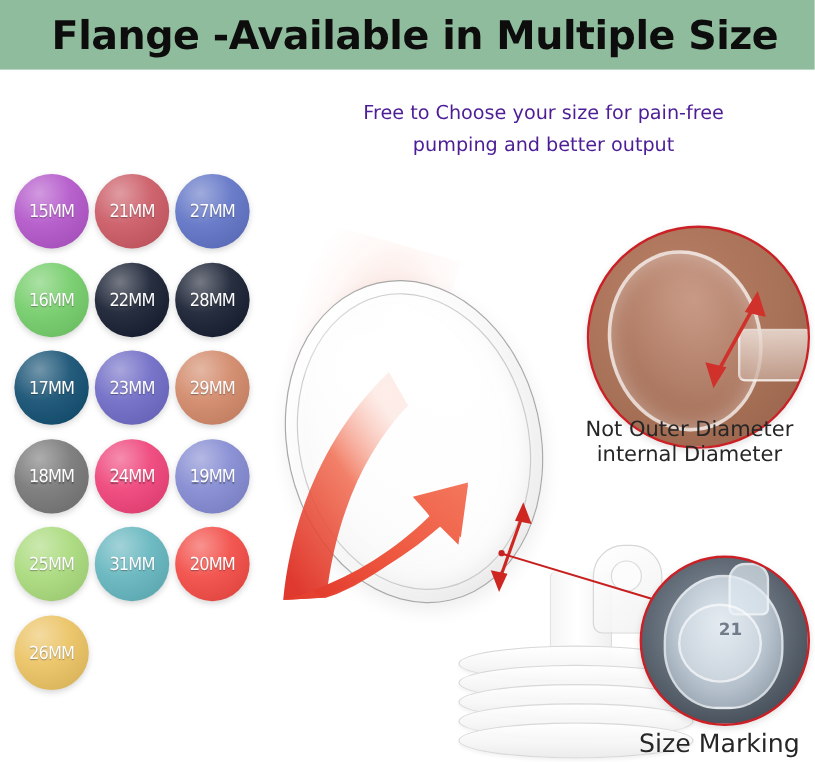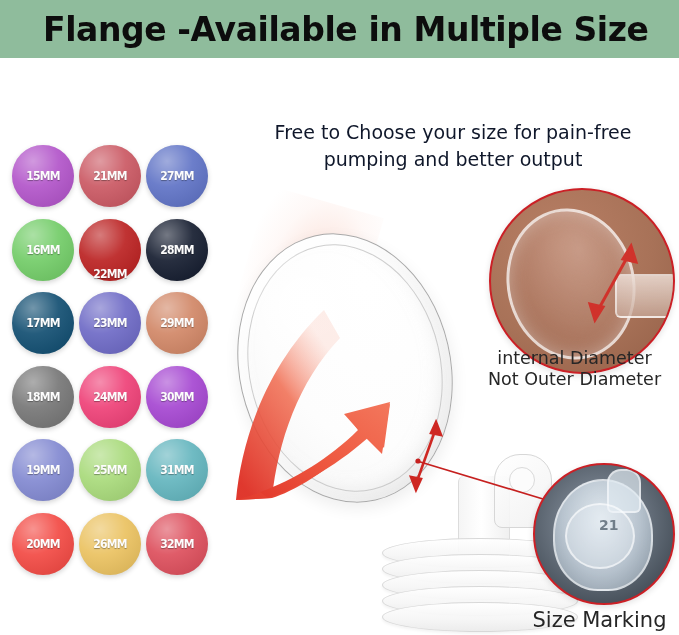--- a/index.html
+++ b/index.html
@@ -26,24 +26,23 @@
     color:#0d0d0d;
     padding-left:43px;
     white-space:nowrap;
   }
 
   
   #subtitle {
     position:absolute; left:238px; top:80px; width:430px;
     text-align:center;
     font-family:"DejaVu Sans", sans-serif;
-    font-size:19px;
+    font-size:16px;
     line-height:27px;
-    color:#0f172a;
-    margin-top:39px;
+    color:#4c1d95;
   }
 
   
   #badge-grid {
     position:absolute; left:12px; top:145px;
     width:210px; height:440px;
     display:grid;
     grid-template-columns:repeat(3, 67px);
     grid-template-rows:repeat(6, 73.5px);
   }
@@ -54,22 +53,22 @@
     box-shadow:0 2px 5px rgba(0,0,0,0.17);
   }
   .badge::after {
     content:""; position:absolute; left:0; top:0; right:0; bottom:0;
     border-radius:50%;
     background:radial-gradient(circle at 34% 26%, rgba(255,255,255,0.42) 0%, rgba(255,255,255,0.10) 42%, rgba(0,0,0,0.10) 100%);
   }
   .badge-label {
     position:relative; z-index:2;
     font-family:"DejaVu Sans Condensed","DejaVu Sans", sans-serif;
-    font-weight:bold;
-    font-size:12px;
+    font-weight:normal;
+    font-size:15px;
     letter-spacing:-0.7px;
     color:#fdfdfd;
     text-shadow:0 1px 1px rgba(0,0,0,0.35);
     white-space:nowrap;
   }
 
   
   #product {
     position:absolute; left:232px; top:190px; width:300px; height:445px;
   }
@@ -236,61 +235,55 @@
     </div>
     <div class="badge" style="background: rgb(201, 84, 95);">
       <span class="badge-label">21MM</span>
     </div>
     <div class="badge" style="background: rgb(91, 111, 196);">
       <span class="badge-label">27MM</span>
     </div>
     <div class="badge" style="background: rgb(111, 203, 100);">
       <span class="badge-label">16MM</span>
     </div>
-    <div class="badge" style="background: #b91c1c; align-items: flex-end;">
+    <div class="badge" style="background: #0f172a;">
       <span class="badge-label">22MM</span>
     </div>
     <div class="badge" style="background: #0f172a; justify-content: center;">
       <span class="badge-label">28MM</span>
     </div>
     <div class="badge" style="background: #0c4a6e;">
       <span class="badge-label">17MM</span>
     </div>
     <div class="badge" style="background: rgb(106, 102, 196);">
       <span class="badge-label">23MM</span>
     </div>
     <div class="badge" style="background: rgb(208, 132, 99);">
       <span class="badge-label">29MM</span>
     </div>
     <div class="badge" style="background: #737373;">
       <span class="badge-label">18MM</span>
     </div>
     <div class="badge" style="background: rgb(238, 60, 116);">
       <span class="badge-label">24MM</span>
     </div>
-    <div class="badge" style="background: rgb(163, 66, 208);">
-      <span class="badge-label">30MM</span>
-    </div>
     <div class="badge" style="background: rgb(127, 134, 208);">
       <span class="badge-label">19MM</span>
     </div>
     <div class="badge" style="background: rgb(166, 217, 119);">
       <span class="badge-label">25MM</span>
     </div>
     <div class="badge" style="background: rgb(95, 179, 188);">
       <span class="badge-label">31MM</span>
     </div>
     <div class="badge" style="background: rgb(242, 69, 63);">
       <span class="badge-label">20MM</span>
     </div>
     <div class="badge" style="background: rgb(234, 192, 92);">
       <span class="badge-label">26MM</span>
-    </div>
-    <div class="badge" style="background: rgb(220, 74, 88);">
-      <span class="badge-label">32MM</span>
     </div>
   </div>
 
 <div id="product">
   <div id="cone-glow"></div>
 
   <div id="cone">
     <div id="cone-inner-rim"></div>
     <div id="cone-sheen"></div>
   </div>
@@ -341,22 +334,22 @@
   <div id="inset-internal-tube"></div>
   <svg style="position:absolute;left:96px;top:52px;width:54px;height:82px;" viewBox="0 0 54 82" xmlns="http://www.w3.org/2000/svg">
     <g stroke="#D0322B" stroke-width="3" fill="#D0322B">
       <line x1="10" y1="70" x2="42" y2="12"></line>
       <polygon points="44,4 49,20 36,17"></polygon>
       <polygon points="8,78 3,62 16,65"></polygon>
     </g>
   </svg>
 </div>
 <div id="caption-internal">
+  <div>Not Outer Diameter</div>
   <div>internal Diameter</div>
-  <div>Not Outer Diameter</div>
 </div>
 
 <svg id="leader-line" viewBox="0 0 130 50" xmlns="http://www.w3.org/2000/svg">
   <line x1="2" y1="6" x2="128" y2="44" stroke="#C6201F" stroke-width="1.7"></line>
   <circle cx="3" cy="6" r="2.6" fill="#C6201F"></circle>
 </svg>
 
 <div id="inset-size" class="inset-circle">
   <div id="inset-size-body">
     <div id="inset-size-tab"></div>

